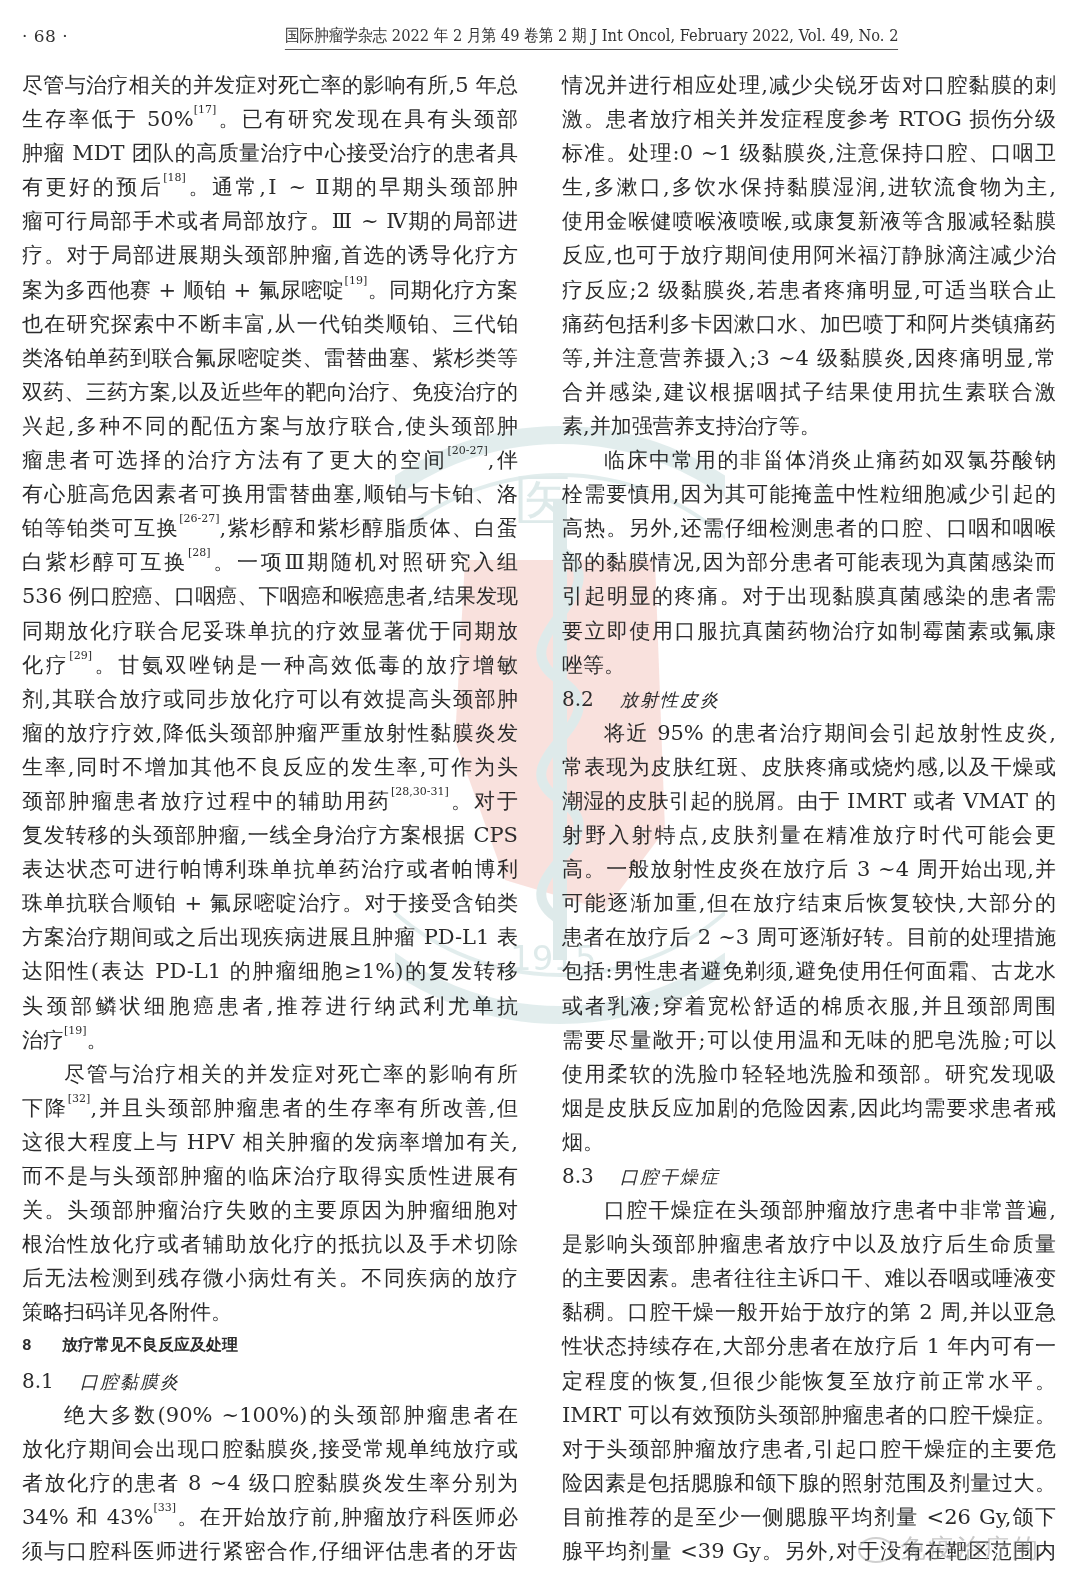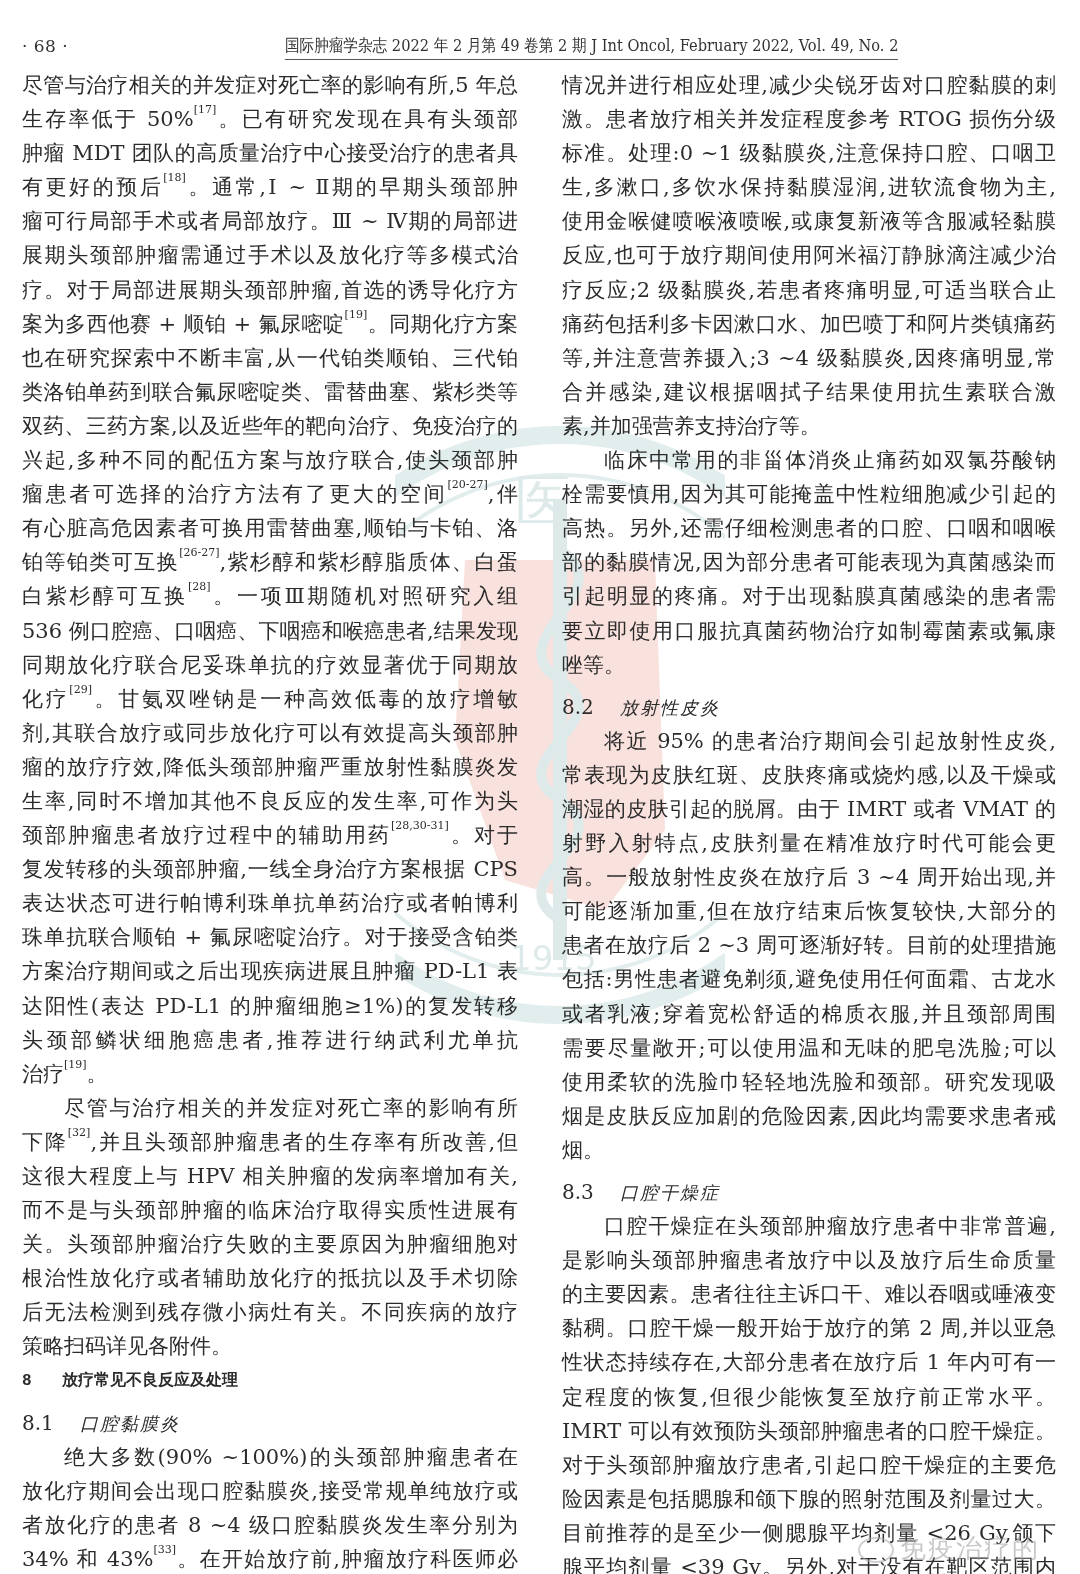--- a/index.html
+++ b/index.html
@@ -1,40 +1,40 @@
 <!DOCTYPE html>
 <html><head>
 <meta charset="utf-8">
 <style>
   html, body { margin:0; padding:0; }
   body {
     width:1080px; height:1574px; overflow:hidden; background:#ffffff;
     position:relative; color:#2b2b2b;
     font-family:"DejaVu Serif","Liberation Serif",serif;
   }
-  .page-header { position:absolute; left:0; top:18px; width:922px; height:60px; }
+  .page-header { position:absolute; left:0; top:8px; width:922px; height:60px; }
   .page-num { position:absolute; left:22px; top:18px; font-size:17px; color:#333; letter-spacing:0.5px; }
   .journal-line {
     position:absolute; right:24px; top:16px; font-size:17px; color:#333;
     border-bottom:1.5px solid #555; padding-bottom:2px; white-space:nowrap;
     transform-origin:right top; transform:scaleX(0.86);
   }
   .col { position:absolute; top:68px; width:496px; }
   .col.left { left:22px; }
   .col.right { left:562px; width:494px; }
   .line {
     height:34.1px; line-height:34.1px; font-size:21px; white-space:nowrap;
     text-align:justify; text-align-last:justify; overflow:visible;
   }
   .line.last { text-align-last:left; }
   .line.indent { padding-left:42px; }
   .line sup { font-size:11px; vertical-align:top; line-height:18px; position:relative; top:-1px; }
   .h1 { font-family:Liberation Mono, monospace; font-weight:bold; font-size:16px; text-align-last:left; }
   .h1 .num { display:inline-block; width:40px; }
-  .h2 { text-align-last:left; font-size:20px;margin-top:8px; }
+  .h2 { text-align-last:left; font-size:20px; }
   .h2 .num { display:inline-block; width:58px; }
   .h2 .t { font-style:italic; letter-spacing:2px; font-size:18px; }
   .watermark {
     position:absolute; left:395px; top:410px; width:330px; height:630px; pointer-events:none; opacity:0.22;
   }
   .wm-logo { position:absolute; right:40px; bottom:8px; font-size:26px; color:#9a9a9a; opacity:0.55;
     font-family:"DejaVu Sans",sans-serif; letter-spacing:2px; }
   .wm-logo .bubble { display:inline-block; width:32px; height:22px; border:2px solid #aaa; border-radius:50%; vertical-align:middle; margin-right:6px; }
 </style>
 </head>
@@ -54,21 +54,20 @@
   <text x="120" y="110" font-size="56" fill="#6fa5a5" font-family="DejaVu Sans, sans-serif">医</text>
   <text x="115" y="560" font-size="34" fill="#6fa5a5" font-family="DejaVu Sans, sans-serif">1915</text>
 </svg>
 
 <div class="col left" id="col-left">
     <div class="line"><span>尽管与治疗相关的并发症对死亡率的影响有所,5 年总</span></div>
     <div class="line"><span>生存率低于 50%</span><sup>[17]</sup><span>。已有研究发现在具有头颈部</span></div>
     <div class="line"><span>肿瘤 MDT 团队的高质量治疗中心接受治疗的患者具</span></div>
     <div class="line"><span>有更好的预后</span><sup>[18]</sup><span>。通常,Ⅰ ~ Ⅱ期的早期头颈部肿</span></div>
     <div class="line"><span>瘤可行局部手术或者局部放疗。Ⅲ ~ Ⅳ期的局部进</span></div>
-    <div class="line"><span>展期头颈部肿瘤需通过手术以及放化疗等多模式治</span></div>
     <div class="line"><span>疗。对于局部进展期头颈部肿瘤,首选的诱导化疗方</span></div>
     <div class="line"><span>案为多西他赛 + 顺铂 + 氟尿嘧啶</span><sup>[19]</sup><span>。同期化疗方案</span></div>
     <div class="line"><span>也在研究探索中不断丰富,从一代铂类顺铂、三代铂</span></div>
     <div class="line"><span>类洛铂单药到联合氟尿嘧啶类、雷替曲塞、紫杉类等</span></div>
     <div class="line"><span>双药、三药方案,以及近些年的靶向治疗、免疫治疗的</span></div>
     <div class="line"><span>兴起,多种不同的配伍方案与放疗联合,使头颈部肿</span></div>
     <div class="line"><span>瘤患者可选择的治疗方法有了更大的空间</span><sup>[20-27]</sup><span>,伴</span></div>
     <div class="line"><span>有心脏高危因素者可换用雷替曲塞,顺铂与卡铂、洛</span></div>
     <div class="line"><span>铂等铂类可互换</span><sup>[26-27]</sup><span>,紫杉醇和紫杉醇脂质体、白蛋</span></div>
     <div class="line"><span>白紫杉醇可互换</span><sup>[28]</sup><span>。一项Ⅲ期随机对照研究入组</span></div>

